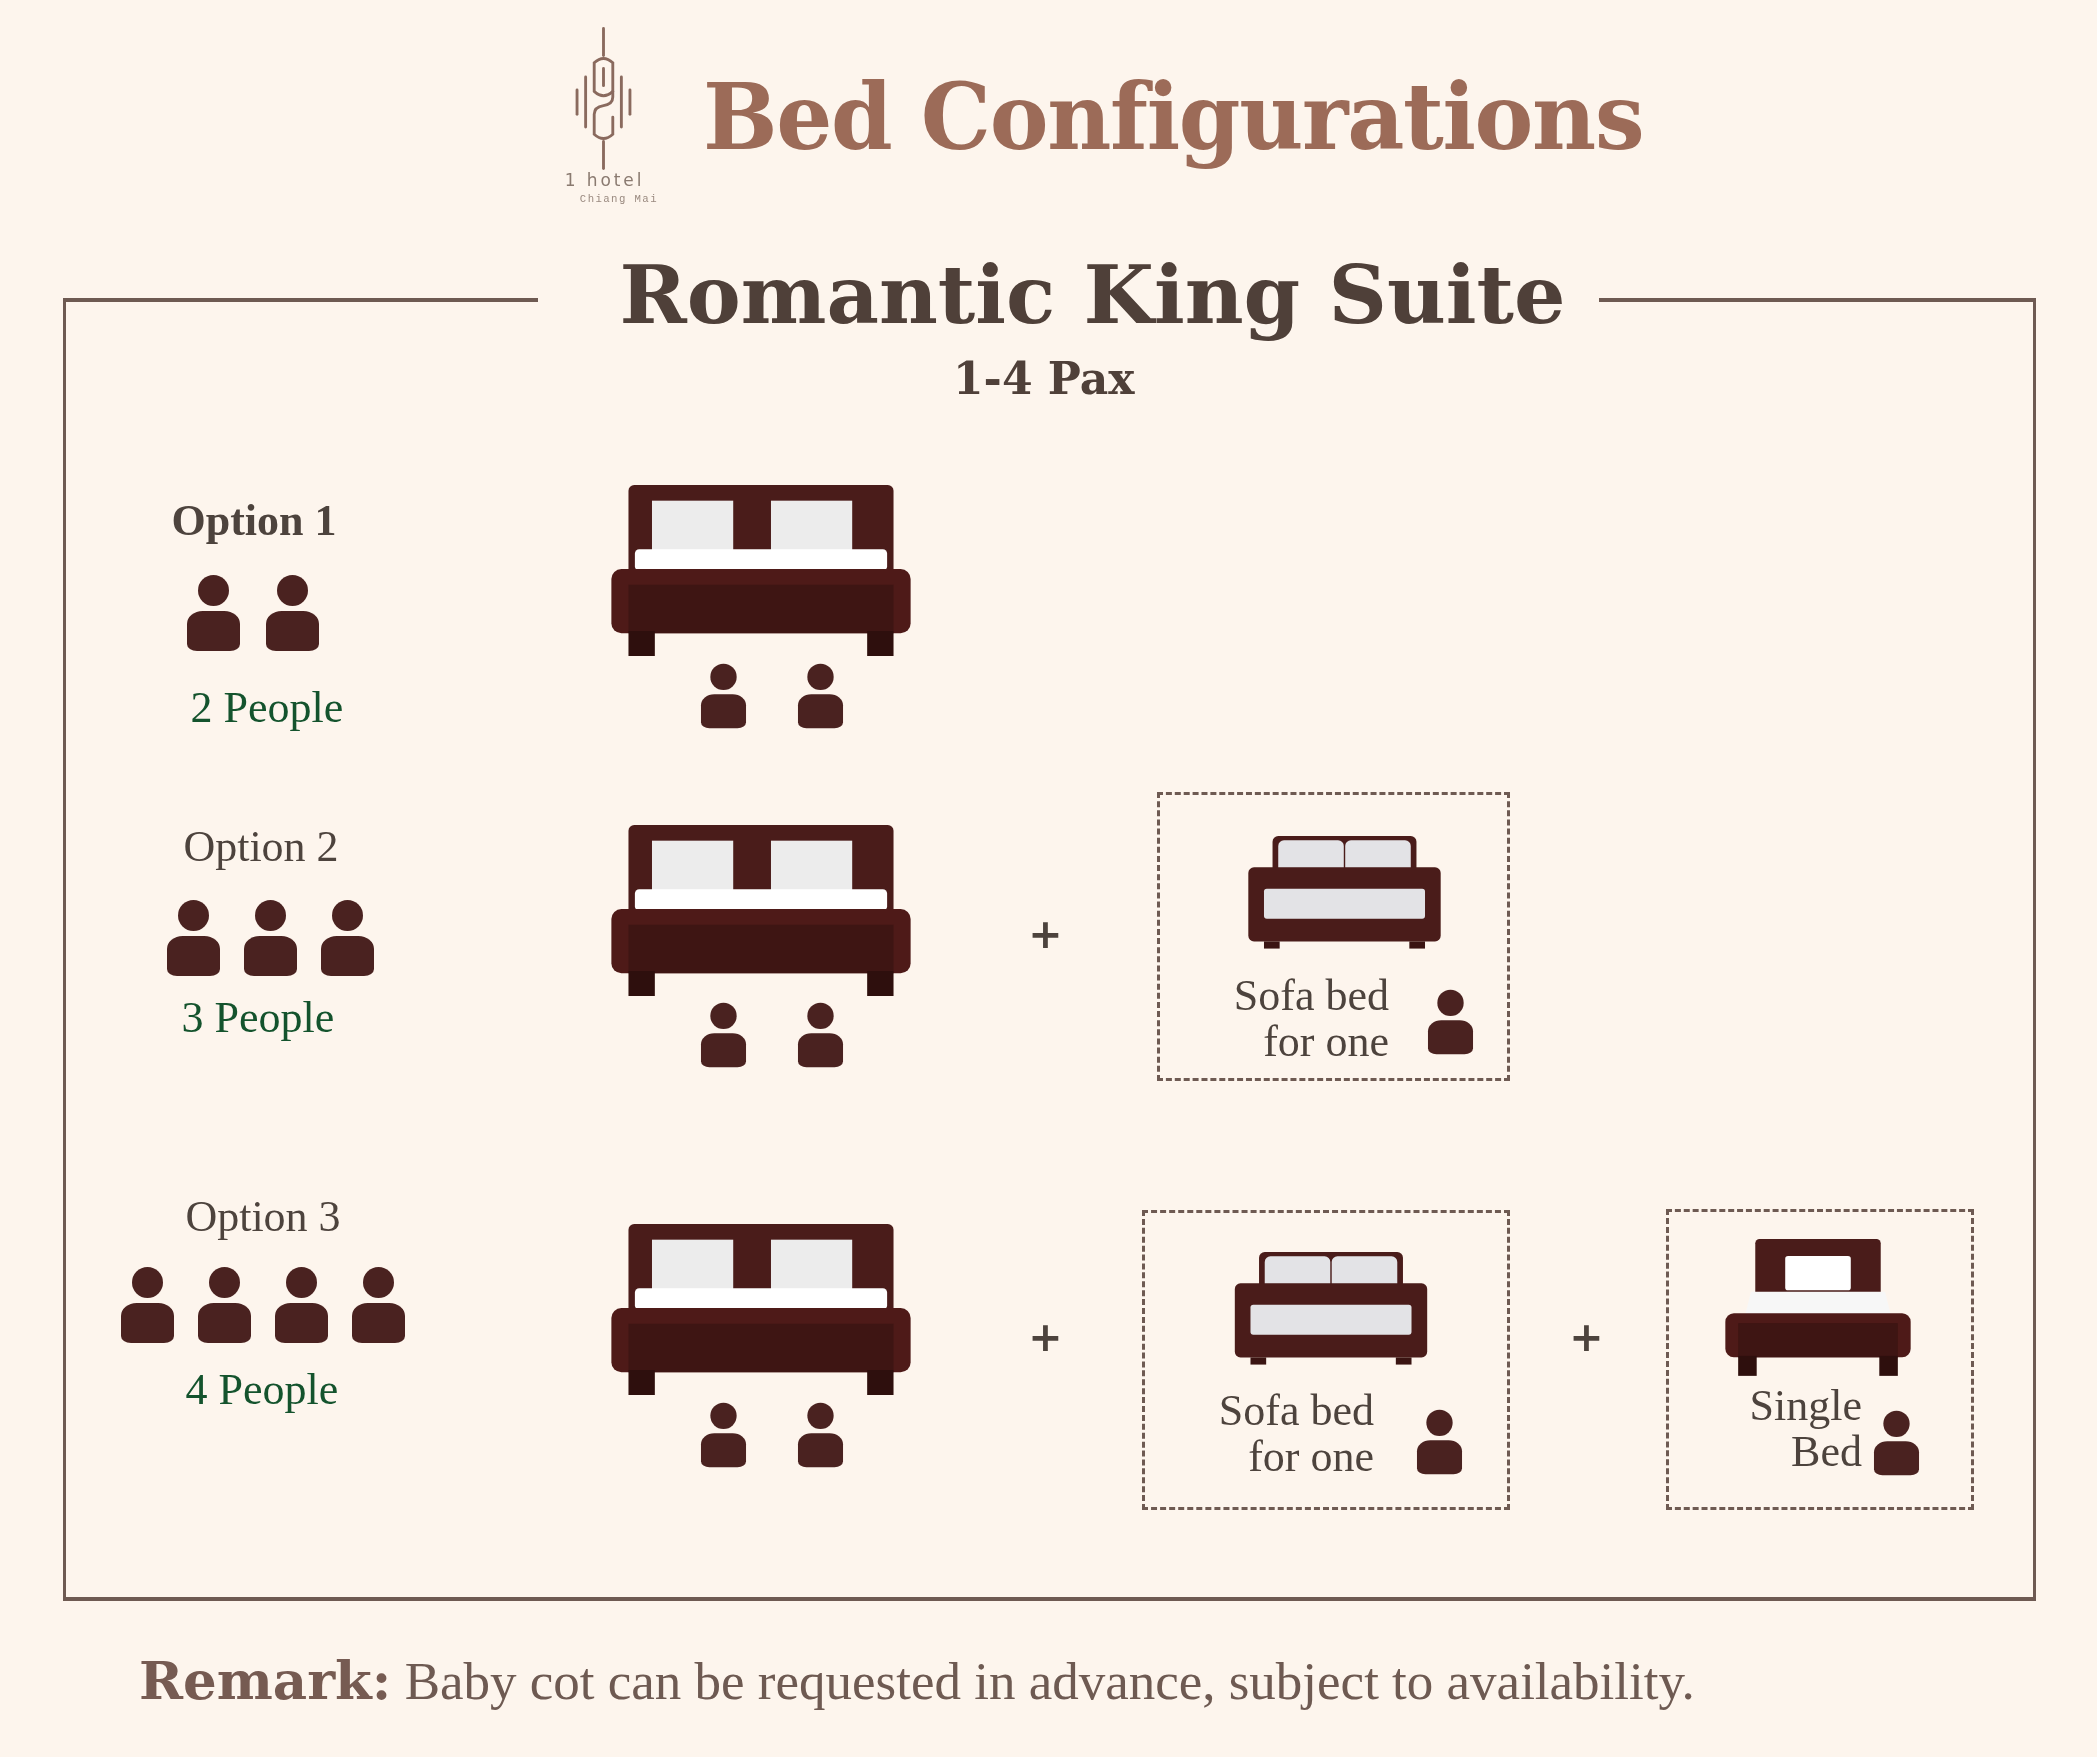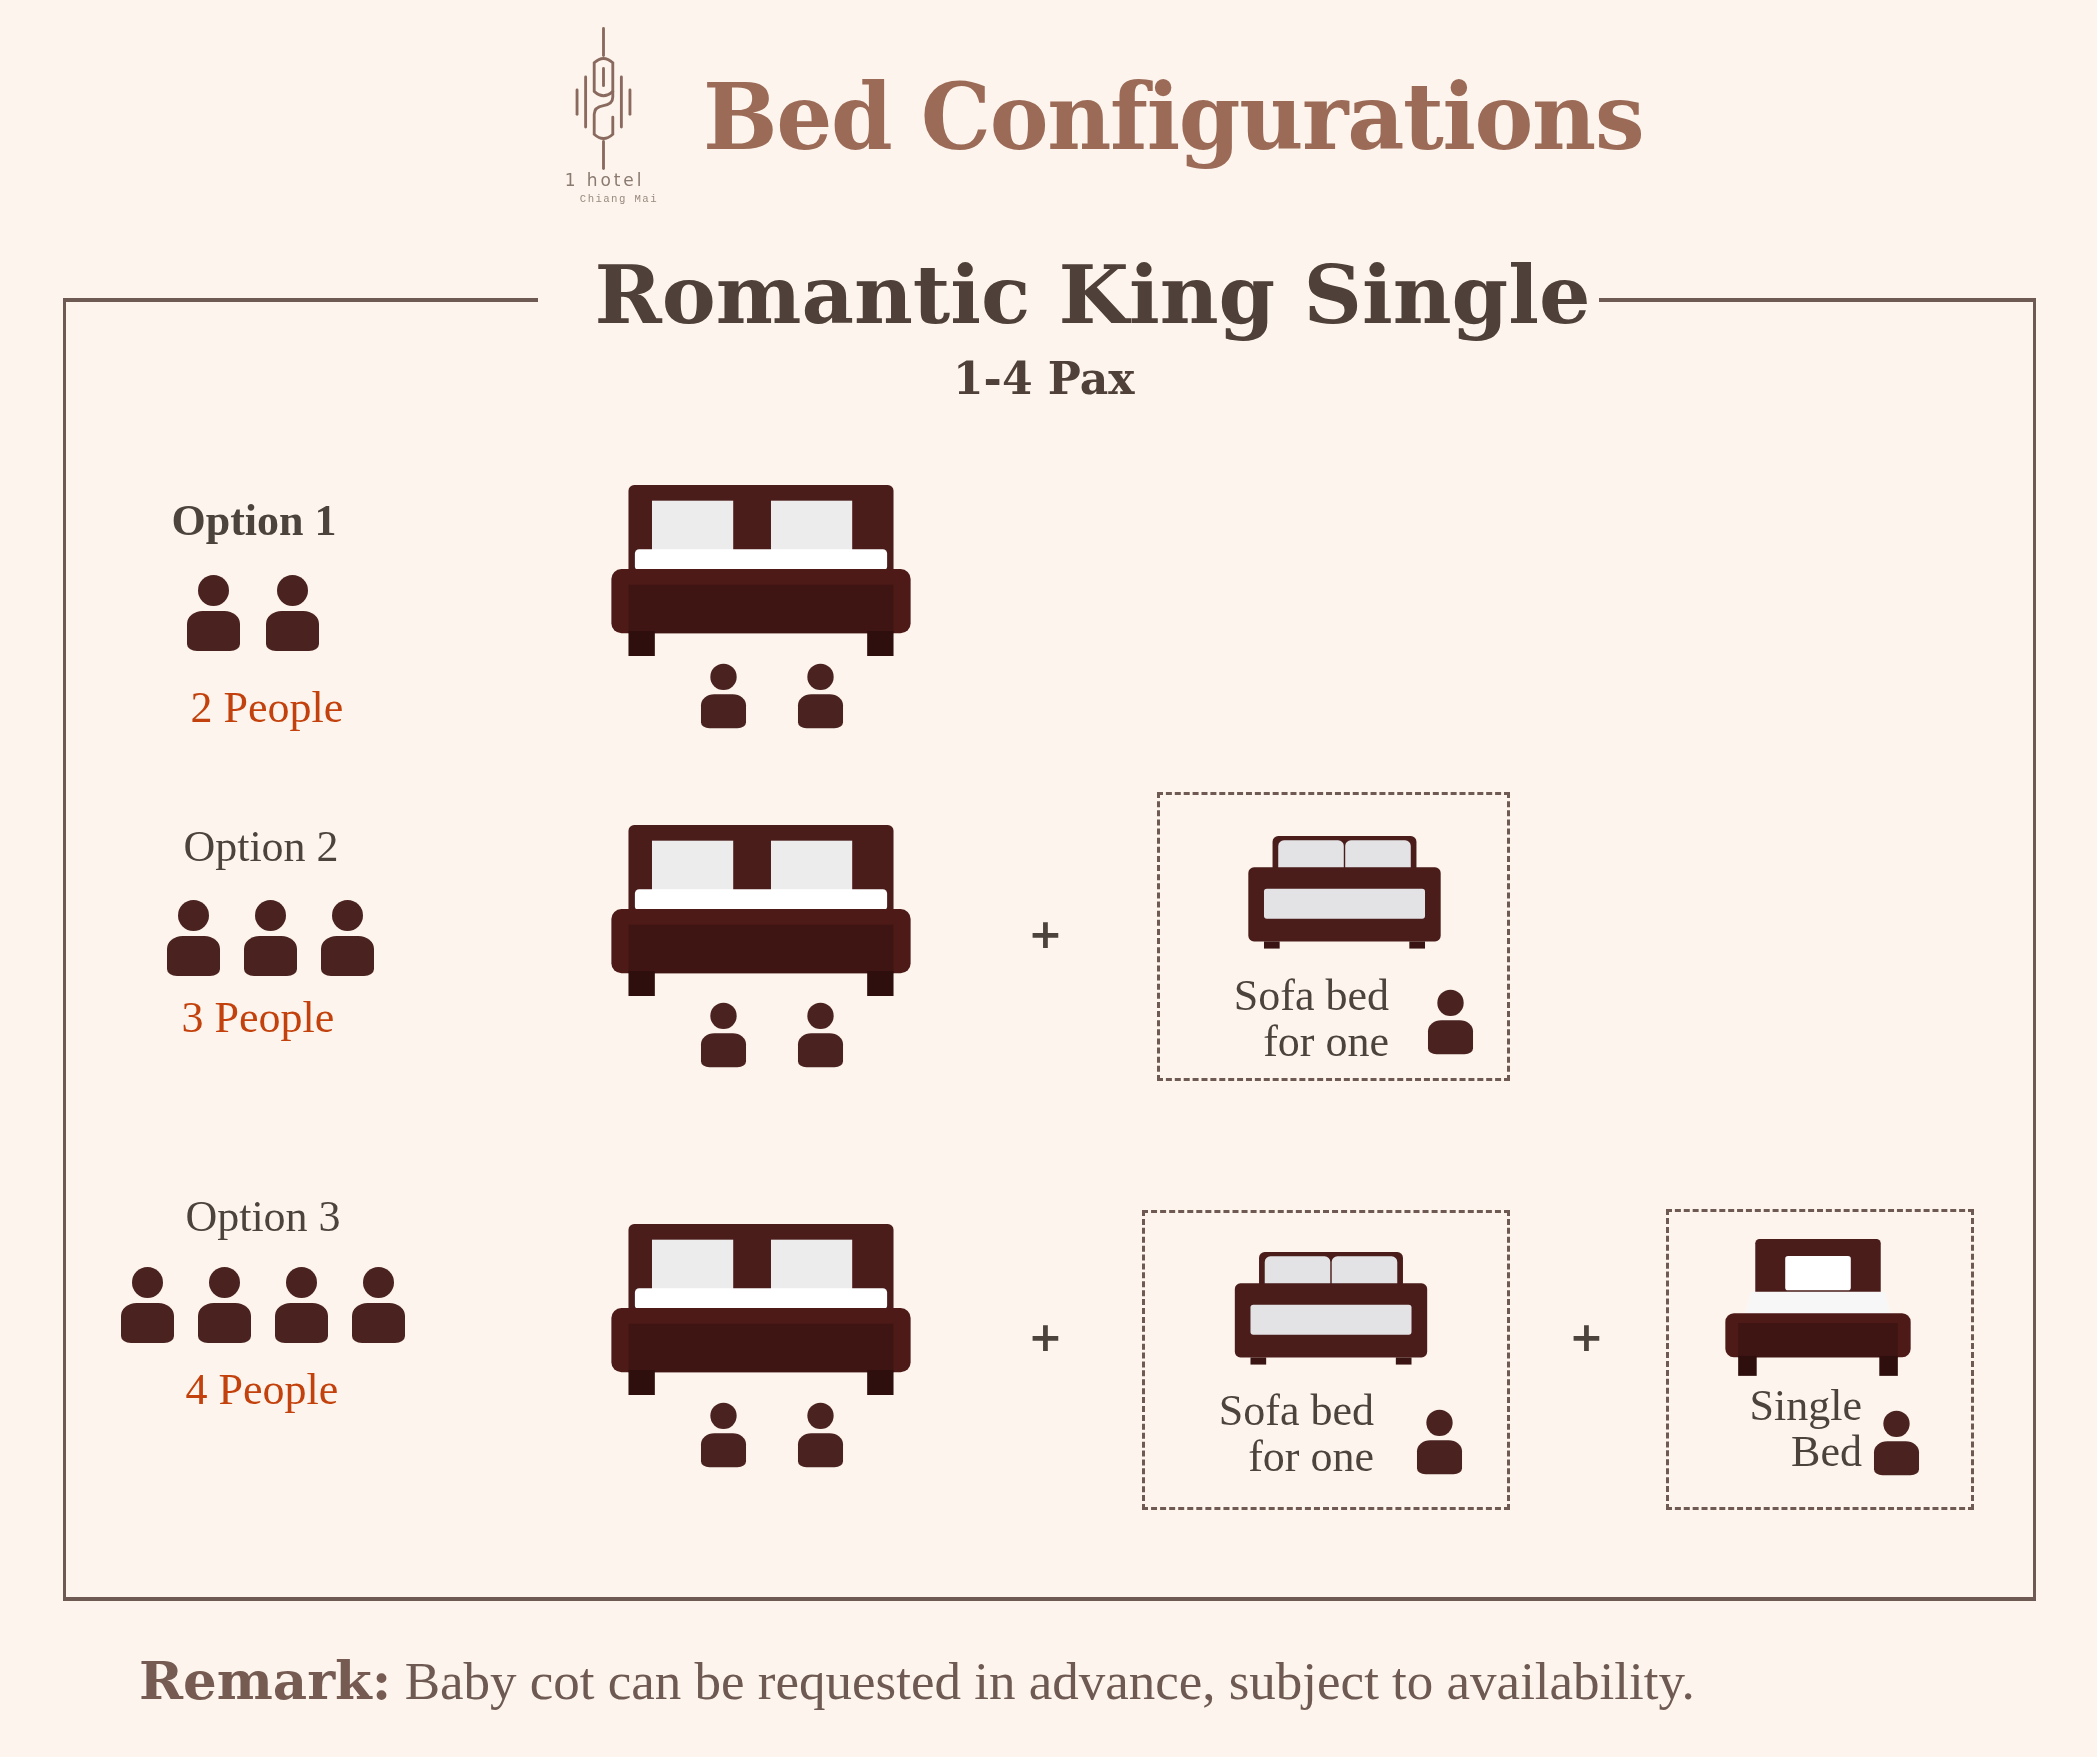--- a/index.html
+++ b/index.html
@@ -23,21 +23,21 @@
   #frame-top-left { left:63px; top:298px; width:475px; height:3.6px; }
   #frame-top-right { left:1599px; top:298px; width:437px; height:3.6px; }
   #frame-left { left:63px; top:298px; width:2.9px; height:1303px; }
   #frame-right { left:2033px; top:298px; width:2.9px; height:1303px; }
   #frame-bottom { left:63px; top:1597px; width:1973px; height:4.3px; }
 
   #suite-title { left:543px; top:246px; width:1099px; text-align:center; font-size:81px; color:#4f4039; white-space:nowrap; line-height:1.2; }
   #suite-pax { left:953px; top:353px; width:286px; text-align:left; font-size:44px; color:#4f4039; line-height:1.2; }
 
   .opt-label { position:absolute; width:286px; text-align:center; font-size:44px; color:#4d433d; line-height:1.2; }
-  .people-label { position:absolute; width:286px; text-align:center; font-size:44px; color:#c2410c; line-height:1.2; }
+  .people-label { position:absolute; width:286px; text-align:center; font-size:44px; color:#14532d; line-height:1.2; }
   .people-row { position:absolute; display:flex; }
   .person { width:53px; height:76px; position:relative; }
   .person .head { position:absolute; left:10.7px; top:0; width:31px; height:31px; border-radius:50%; background:#4a2220; }
   .person .body { position:absolute; left:0; top:36px; width:53px; height:40px; background:#4a2220; border-radius:15.7px 15.7px 10px 10px / 13px 13px 7.1px 7.1px; }
 
   .bed { position:absolute; width:300px; height:171px; }
   .plus { position:absolute; font-size:41px; color:#4d433d; font-family:"DejaVu Sans", sans-serif; font-weight:bold; width:43px; text-align:center; line-height:1; }
 
   .dash-box { position:absolute; border:3.6px dashed #6e5a52; box-sizing:border-box; }
   .box-label { position:absolute; text-align:right; font-size:44px; color:#4d433d; line-height:1.05; }
@@ -67,21 +67,21 @@
 <div class="abs" id="logo-city">Chiang Mai</div>
 
 <div class="abs serif-bold" id="main-title">Bed Configurations</div>
 
 <div class="frame-line" id="frame-top-left"></div>
 <div class="frame-line" id="frame-top-right"></div>
 <div class="frame-line" id="frame-left"></div>
 <div class="frame-line" id="frame-right"></div>
 <div class="frame-line" id="frame-bottom"></div>
 
-<div class="abs serif-bold" id="suite-title">Romantic King Single</div>
+<div class="abs serif-bold" id="suite-title">Romantic King Suite</div>
 <div class="abs serif-bold" id="suite-pax">1-4 Pax</div>
 
 <div class="opt-label serif" style="left:111px;top:495px;font-weight:bold;">Option 1</div>
 <div class="people-row" style="left:187px;top:575px;gap:26px;">
   <div class="person">
       <div class="head"></div>
       <div class="body"></div>
     </div>
   <div class="person">
       <div class="head"></div>

